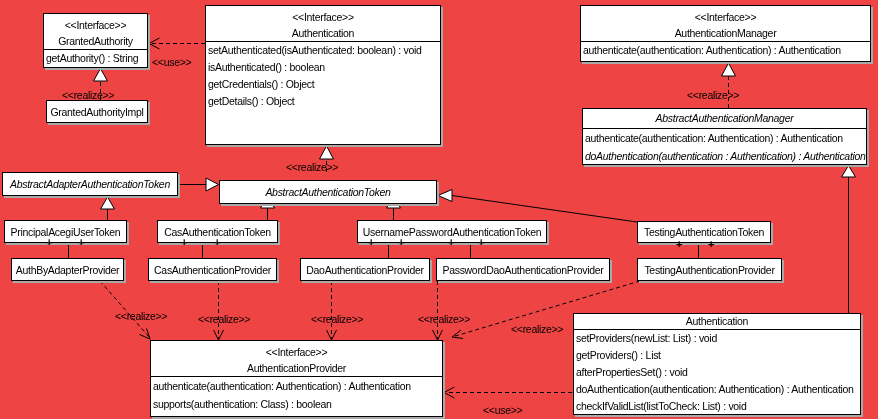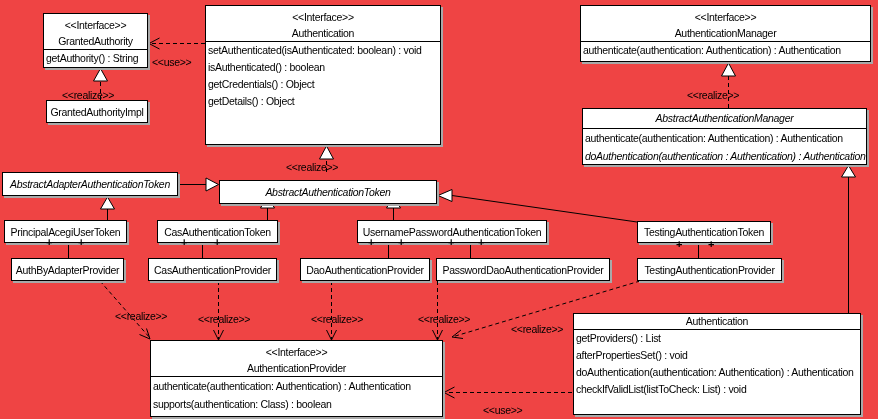--- a/index.html
+++ b/index.html
@@ -216,20 +216,21 @@
       <div class="m" style="height:18px;line-height:18px">authenticate(authentication: Authentication) : Authentication</div>
       <div class="m" style="height:18px;line-height:18px">supports(authentication: Class) : boolean</div>
     </div>
   </div>
 
   <div class="cls" style="left:573px;top:313px;width:288px;height:102px">
     <div class="hdr">
       <div class="cname" style="line-height:15px">Authentication</div>
     </div>
     <div class="methods">
+      <div class="m">setProviders(newList: List) : void</div>
       <div class="m">getProviders() : List</div>
       <div class="m">afterPropertiesSet() : void</div>
       <div class="m">doAuthentication(authentication: Authentication) : Authentication</div>
       <div class="m">checkIfValidList(listToCheck: List) : void</div>
     </div>
   </div>
 
   <div class="lbl" style="left:152px;top:48px">&lt;&lt;use&gt;&gt;</div>
   <div class="lbl" style="left:62px;top:81px">&lt;&lt;realize&gt;&gt;</div>
   <div class="lbl" style="left:687px;top:81px">&lt;&lt;realize&gt;&gt;</div>

